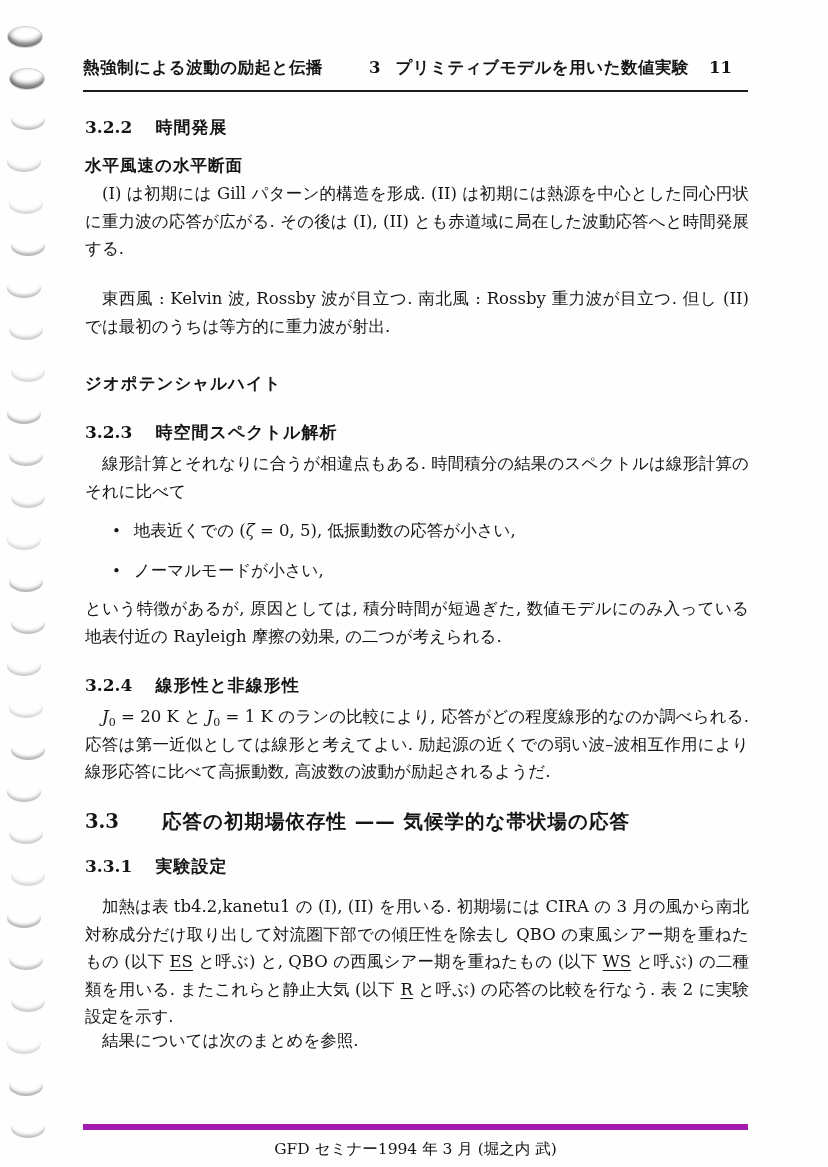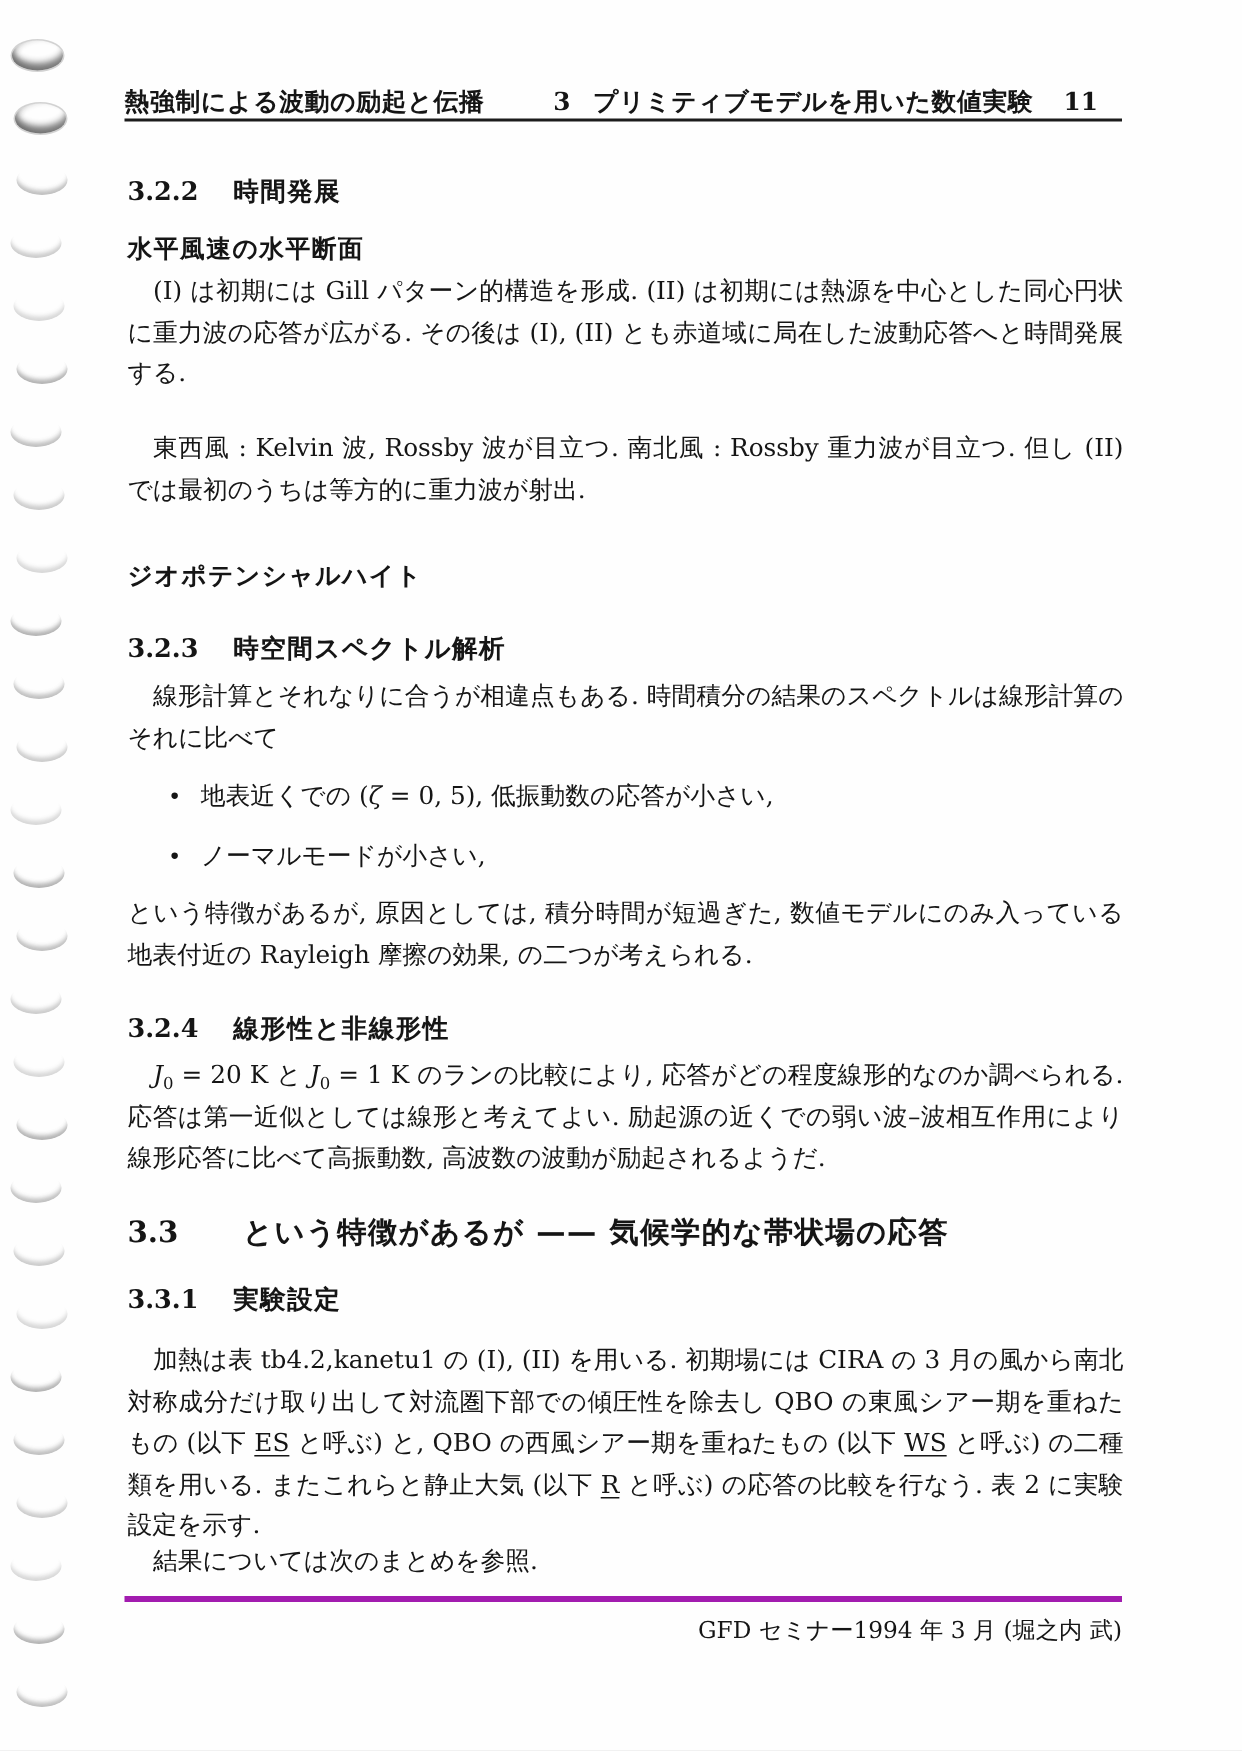--- a/index.html
+++ b/index.html
@@ -21,38 +21,39 @@
     background:transparent;
   }
   .hole-strong{
     box-shadow: inset 0 -6px 4px -1px rgba(85,85,85,.8), inset 3px -1px 4px -1px rgba(110,110,110,.55);
     border:1px solid rgba(140,140,140,.40);
   }
   
   .hdr{
     position:absolute;left:83px;top:57px;width:665px;
     border-bottom:2px solid #1c1c1c;
+    padding-bottom:11px;
     display:flex;justify-content:space-between;align-items:baseline;
   }
   .hdr-left{
     font-family:"DejaVu Sans","Liberation Sans",sans-serif;
     font-weight:bold;font-size:16.5px;letter-spacing:.5px;
   }
   .hdr-right{display:flex;align-items:baseline;padding-right:16px;}
   .hdr-no{font-weight:bold;font-size:16.5px;margin-right:15px;}
   .hdr-title{
     font-family:"DejaVu Sans","Liberation Sans",sans-serif;
     font-weight:bold;font-size:16.5px;letter-spacing:.5px;margin-right:20px;text-align:right;
   }
   .hdr-page{font-weight:bold;font-size:16.5px;}
   .ftr{
-    position:absolute;left:83px;top:1064px;width:665px;
-    border-top:4px solid #a21caf;
+    position:absolute;left:83px;top:1124px;width:665px;
+    border-top:6px solid #a21caf;
     padding-top:9px;
-    display:flex;justify-content:flex-end;align-items:baseline;
+    display:flex;justify-content:center;align-items:baseline;
     font-size:15.5px;
   }
   
   .sec{position:absolute;left:85px;width:664px;white-space:nowrap;}
   .sec-no{font-weight:bold;font-size:17px;margin-right:18px;}
   .sec-title{
     font-family:"DejaVu Sans","Liberation Sans",sans-serif;
     font-weight:bold;font-size:17px;letter-spacing:1px;
   }
   .sec-big .sec-no{font-size:19.5px;margin-right:38px;}
@@ -155,21 +156,21 @@
 
   <div class="sec" style="top:674px">
     <span class="sec-no">3.2.4</span>
     <span class="sec-title">線形性と非線形性</span>
   </div>
 
   <div class="para ind" style="top:703px"><span class="mi">J</span><sub>0</sub><span> = 20 K と </span><span class="mi">J</span><sub>0</sub><span> = 1 K のランの比較により, 応答がどの程度線形的なのか調べられる. 応答は第一近似としては線形と考えてよい. 励起源の近くでの弱い波–波相互作用により線形応答に比べて高振動数, 高波数の波動が励起されるようだ.</span></div>
 
   <div class="sec sec-big" style="top:808px">
     <span class="sec-no">3.3</span>
-    <span class="sec-title">という特徴があるが —— 気候学的な帯状場の応答</span>
+    <span class="sec-title">応答の初期場依存性 —— 気候学的な帯状場の応答</span>
   </div>
 
   <div class="sec" style="top:855px">
     <span class="sec-no">3.3.1</span>
     <span class="sec-title">実験設定</span>
   </div>
 
   <div class="para ind" style="top:893px"><span>加熱は表 tb4.2,kanetu1 の (I), (II) を用いる. 初期場には CIRA の 3 月の風から南北対称成分だけ取り出して対流圏下部での傾圧性を除去し QBO の東風シアー期を重ねたもの (以下 </span><span class="ul">ES</span><span> と呼ぶ) と, QBO の西風シアー期を重ねたもの (以下 </span><span class="ul">WS</span><span> と呼ぶ) の二種類を用いる. またこれらと静止大気 (以下 </span><span class="ul">R</span><span> と呼ぶ) の応答の比較を行なう. 表 2 に実験設定を示す.</span></div>
 
   <div class="para ind" style="top:1027px">結果については次のまとめを参照.</div>

